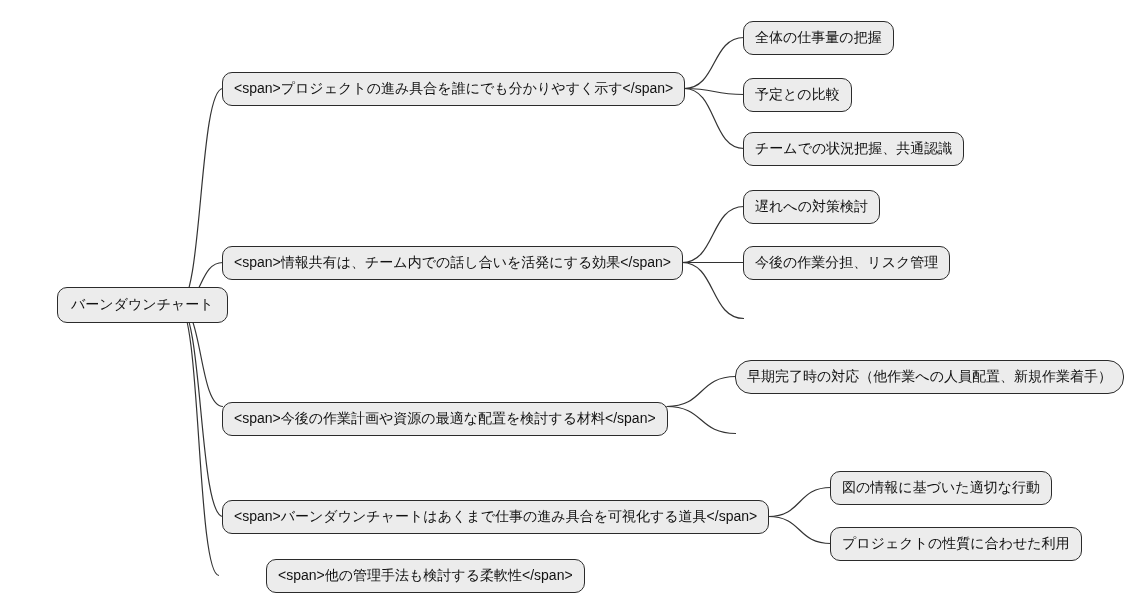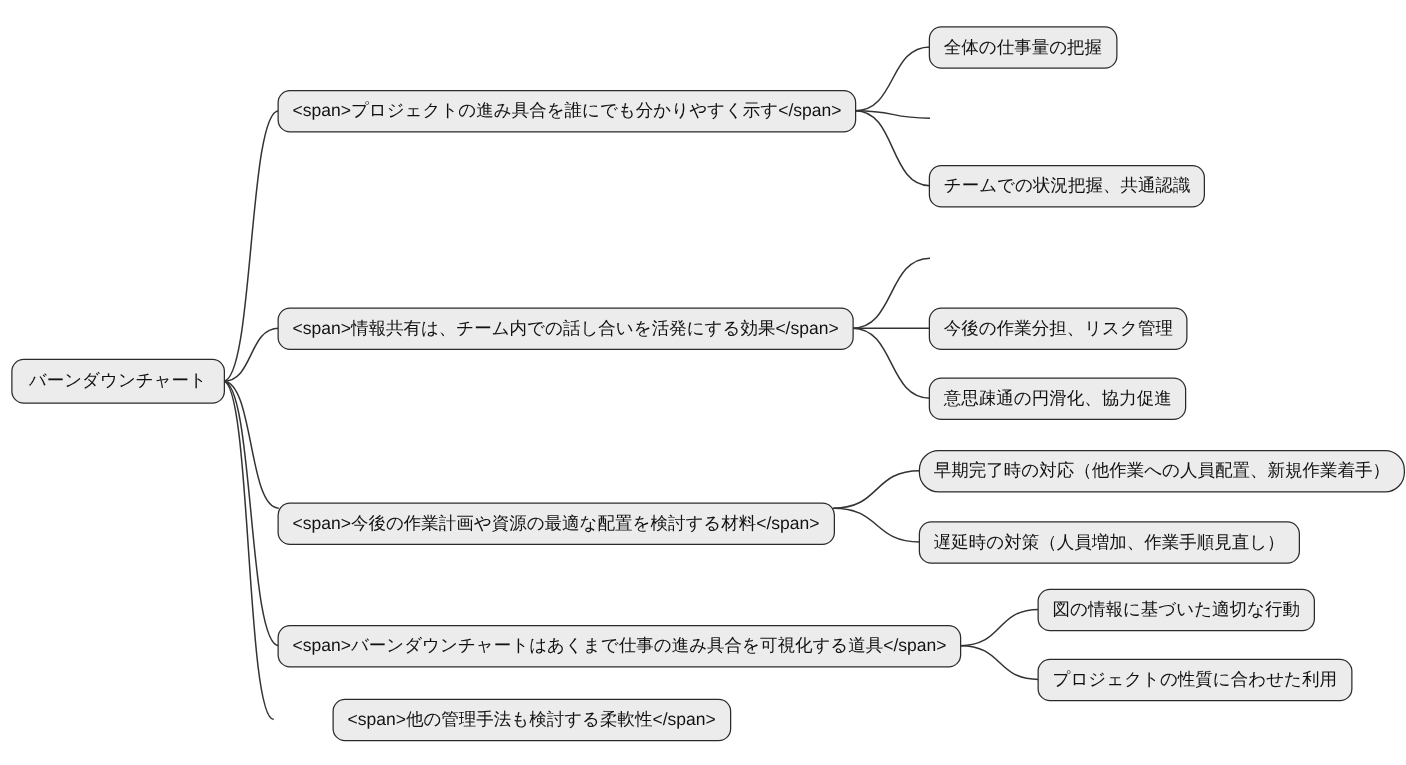--- a/index.html
+++ b/index.html
@@ -44,20 +44,21 @@
     white-space: nowrap;
     background: var(--node-fill);
     border: 1.5px solid var(--node-border);
     border-radius: 10px;
     font-size: 14px;
     color: var(--text);
   }
   .node.root {
     height: 36px;
     padding: 0 13px;
+    margin-left: 48px;
   }
 </style>
 </head>
 <body>
 
 <div class="canvas">
   <svg id="edges" width="1125" height="612">
       <path d="M 178.625,305 C 203.03125,305 198.59375,88.5 223,88.5"></path>
       <path d="M 178.625,305 C 203.03125,305 198.59375,262.5 223,262.5"></path>
       <path d="M 178.625,305 C 203.03125,305 198.59375,406.5 223,406.5"></path>
@@ -77,23 +78,23 @@
 
   <div class="node root" style="left:9px; top:287px;">バーンダウンチャート</div>
 
   <div class="node" style="left:222px; top:72px;">&lt;span&gt;プロジェクトの進み具合を誰にでも分かりやすく示す&lt;/span&gt;</div>
   <div class="node" style="left:222px; top:246px;">&lt;span&gt;情報共有は、チーム内での話し合いを活発にする効果&lt;/span&gt;</div>
   <div class="node" style="left:222px; top:390px;margin-top:12px;">&lt;span&gt;今後の作業計画や資源の最適な配置を検討する材料&lt;/span&gt;</div>
   <div class="node" style="left:222px; top:500px;">&lt;span&gt;バーンダウンチャートはあくまで仕事の進み具合を可視化する道具&lt;/span&gt;</div>
   <div class="node" style="left:218px; top:559px;margin-left:48px;">&lt;span&gt;他の管理手法も検討する柔軟性&lt;/span&gt;</div>
 
   <div class="node" style="left:743px; top:21px;">全体の仕事量の把握</div>
+  <div class="node" style="left:743px; top:78px;">予定との比較</div>
   <div class="node" style="left:743px; top:132px;">チームでの状況把握、共通認識</div>
 
+  <div class="node" style="left:743px; top:190px;">遅れへの対策検討</div>
   <div class="node" style="left:743px; top:246px;font-family:Liberation Mono, monospace;">今後の作業分担、リスク管理</div>
-  <div class="node" style="left:743px; top:302px;">意思疎通の円滑化、協力促進</div>
 
   <div class="node" style="left:735px; top:360px;border-radius:16px;">早期完了時の対応（他作業への人員配置、新規作業着手）</div>
-  <div class="node" style="left:735px; top:417px;">遅延時の対策（人員増加、作業手順見直し）</div>
 
   <div class="node" style="left:830px; top:471px;">図の情報に基づいた適切な行動</div>
   <div class="node" style="left:830px; top:527px;">プロジェクトの性質に合わせた利用</div>
 </div>
 
 </body></html>

